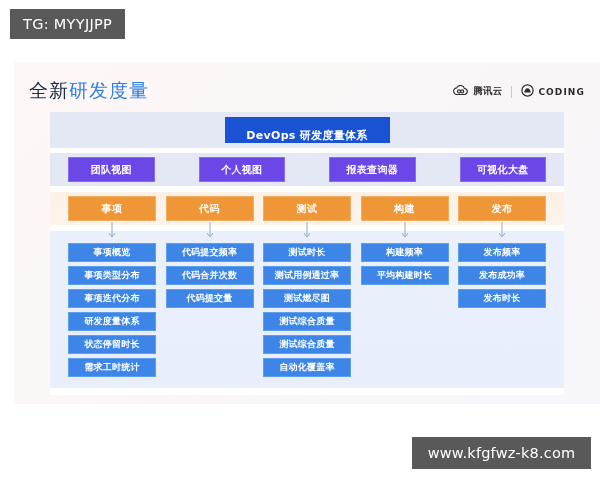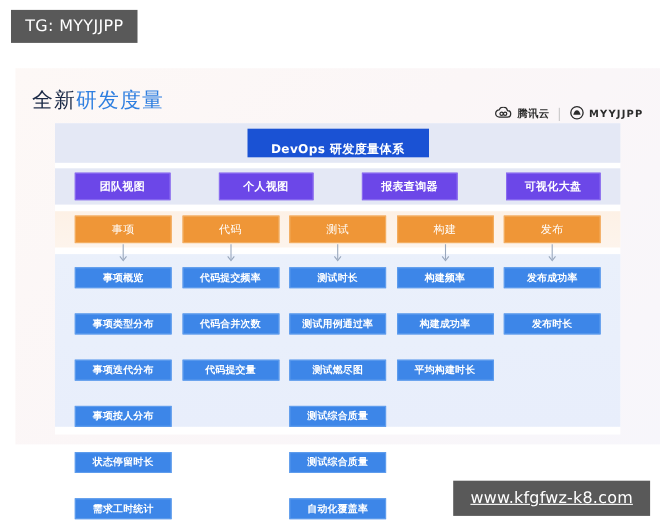--- a/index.html
+++ b/index.html
@@ -43,21 +43,20 @@
     width: 179px;
     height: 32px;
     display: flex;
     align-items: center;
     justify-content: center;
     background: #595959;
     color: #ffffff;
     font-size: 14.5px;
     letter-spacing: 0.2px;
     white-space: nowrap;
-    text-decoration: underline;
   }
 
   
   .poster {
     position: absolute;
     left: 14px;
     top: 62px;
     width: 586px;
     height: 342px;
     background: linear-gradient(135deg, #fdf8f6 0%, #fbf6f7 45%, #f7f6fb 100%);
@@ -79,21 +78,21 @@
     font-weight: normal;
     letter-spacing: 1px;
     white-space: nowrap;
   }
   .poster-title .t-dark { color: #1b2a47; }
   .poster-title .t-blue { color: #2f7fe0; }
 
   .brands {
     position: absolute;
     right: 15px;
-    top: 32px;
+    top: 20px;
     display: flex;
     align-items: center;
     gap: 9px;
   }
   .brand {
     display: flex;
     align-items: center;
     gap: 4px;
     color: #2b2b2b;
   }
@@ -187,21 +186,21 @@
     justify-content: space-between;
     padding: 0 18px;
   }
   .orange-box {
     width: 88px;
     height: 25px;
     background: #ef9637;
     border: 1px solid #f3ae61;
     color: #ffffff;
     font-size: 10px;
-    font-weight: normal;
+    font-weight: bold;
     display: flex;
     align-items: center;
     justify-content: center;
     letter-spacing: 0.4px;
     white-space: nowrap;
   }
 
   
   .connectors {
     position: absolute;
@@ -218,21 +217,21 @@
     height: 145px;
     display: flex;
     justify-content: space-between;
     padding: 0 18px;
     align-items: flex-start;
   }
   .metric-col {
     width: 88px;
     display: flex;
     flex-direction: column;
-    gap: 23px;
+    gap: 4px;
   }
   .metric-box {
     width: 88px;
     height: 19px;
     background: #3d86e8;
     border: 1px solid #5f9ded;
     color: #ffffff;
     font-size: 9px;
     font-weight: bold;
     display: flex;
@@ -272,21 +271,21 @@
 
         <div class="brand-sep"></div>
 
         <div class="brand">
           <span>
             <svg width="13" height="13" viewBox="0 0 13 13" fill="none" stroke="#2b2b2b" stroke-width="1.2">
               <circle cx="6.5" cy="6.5" r="5.6"></circle>
               <path d="M3.2 8.4c.5-2.6 1.8-4.2 3.3-4.2s2.8 1.6 3.3 4.2z" fill="#2b2b2b" stroke="none"></path>
             </svg>
           </span>
-          <span class="brand-name latin">MYYJJPP</span>
+          <span class="brand-name latin">CODING</span>
         </div>
       </div>
     </div>
 
     <div class="card">
 
       <div class="band band-l1"></div>
       <div class="band band-l2"></div>
       <div class="band band-l3"></div>
       <div class="band band-l4"></div>
@@ -353,21 +352,21 @@
           <div class="metric-box">
               <span>事项概览</span>
             </div>
           <div class="metric-box">
               <span>事项类型分布</span>
             </div>
           <div class="metric-box">
               <span>事项迭代分布</span>
             </div>
           <div class="metric-box">
-              <span>事项按人分布</span>
+              <span>研发度量体系</span>
             </div>
           <div class="metric-box">
               <span>状态停留时长</span>
             </div>
           <div class="metric-box">
               <span>需求工时统计</span>
             </div>
         </div>
 
         <div class="metric-col">
@@ -401,28 +400,28 @@
           <div class="metric-box">
               <span>自动化覆盖率</span>
             </div>
         </div>
 
         <div class="metric-col">
           <div class="metric-box">
               <span>构建频率</span>
             </div>
           <div class="metric-box">
-              <span>构建成功率</span>
-            </div>
-          <div class="metric-box">
               <span>平均构建时长</span>
             </div>
         </div>
 
         <div class="metric-col">
+          <div class="metric-box">
+              <span>发布频率</span>
+            </div>
           <div class="metric-box">
               <span>发布成功率</span>
             </div>
           <div class="metric-box">
               <span>发布时长</span>
             </div>
         </div>
 
       </div>
     </div>

